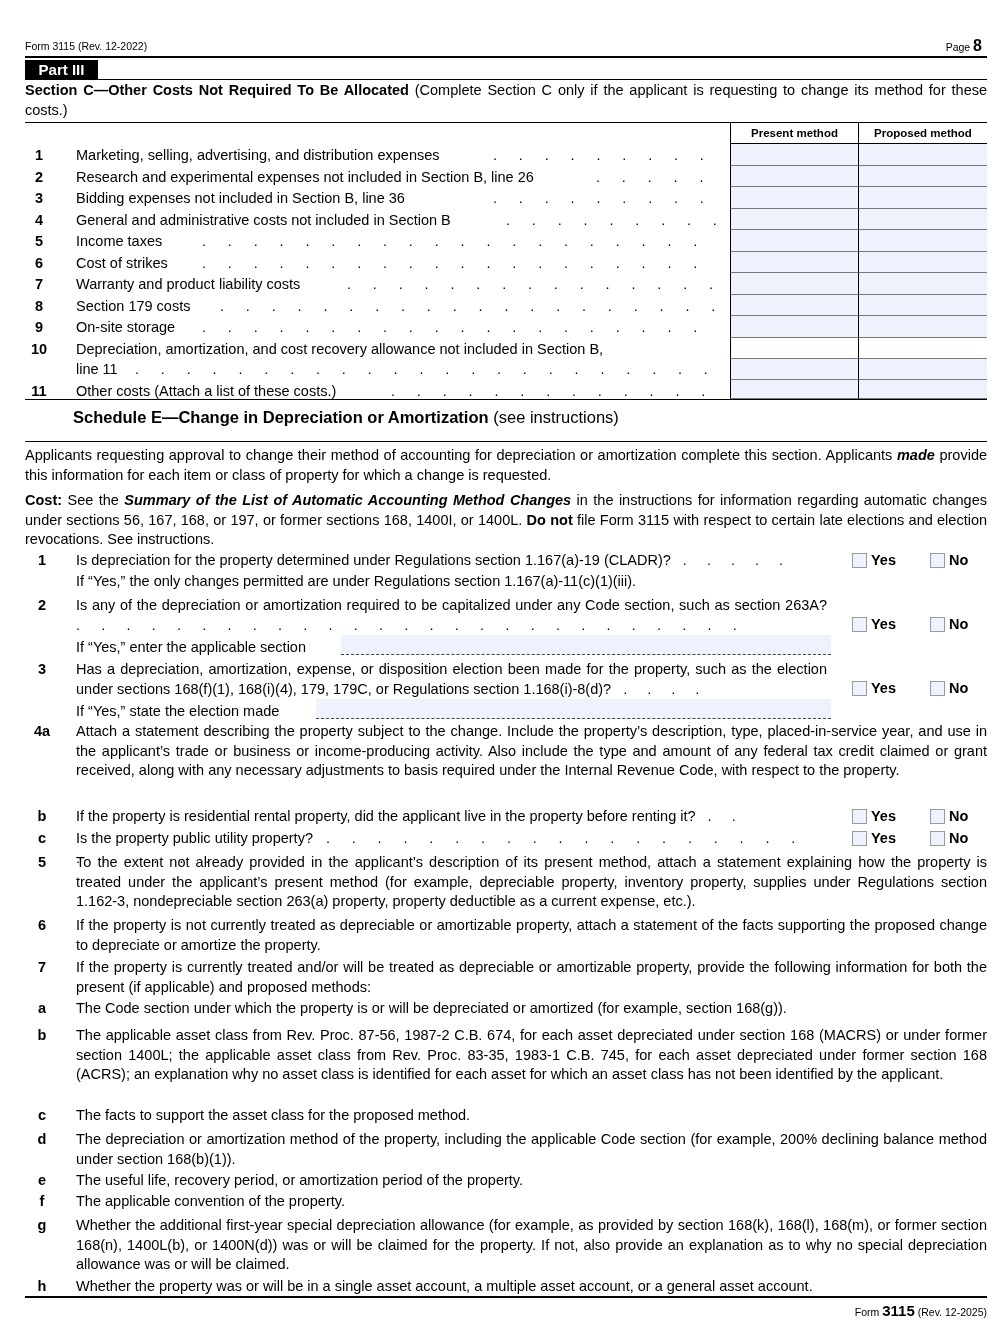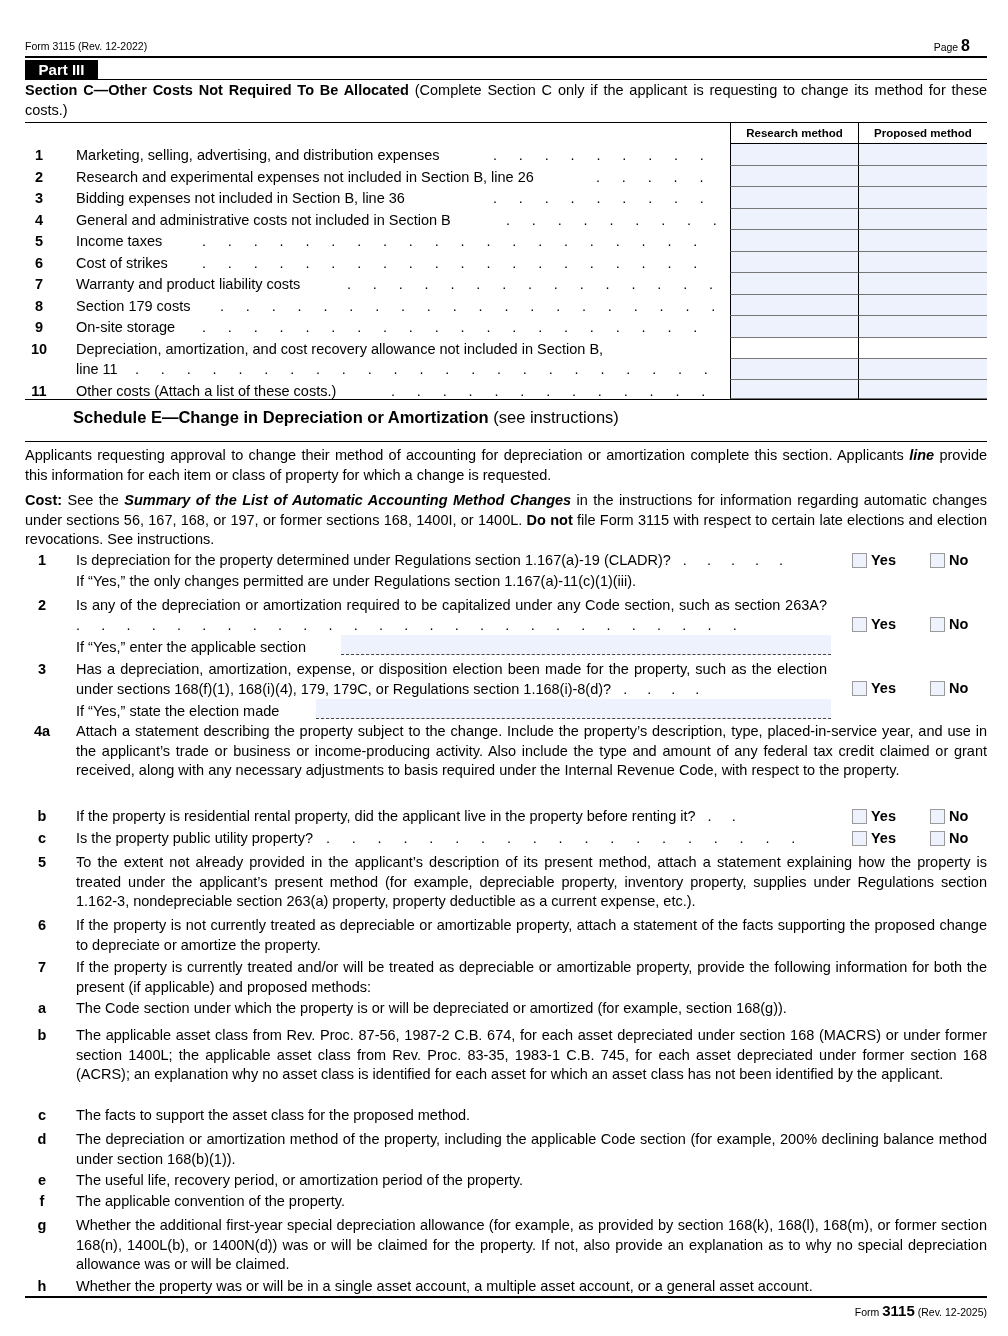--- a/index.html
+++ b/index.html
@@ -1,21 +1,21 @@
 <!DOCTYPE html>
 <html><head>
 <meta charset="utf-8">
 <style>
   * { box-sizing: border-box; margin: 0; padding: 0; }
   html, body { width: 1008px; height: 1336px; background: #fff; }
   body { font-family: "Liberation Sans", sans-serif; color: #000; position: relative; overflow: hidden; }
   .page { position: absolute; left: 25px; top: 0; width: 962px; }
   .abs { position: absolute; }
   .hdr-left { left: 0; top: 40px; font-size: 10.5px; }
-  .hdr-right { right: 17px; top: 37px; font-size: 10.5px; padding-left: 16px; }
+  .hdr-right { right: 5px; top: 37px; font-size: 10.5px; padding-left: 16px; }
   .hdr-right b { font-size: 16px; font-weight: bold; }
   .rule-thick { position: absolute; left: 0; width: 962px; height: 2px; background: #000; }
   .rule-thin { position: absolute; left: 0; width: 962px; height: 1px; background: #000; }
   .part-row { top: 59px; left: 0; height: 20px; display: flex; align-items: center; }
   .part-badge { background: #000; color: #fff; font-weight: bold; font-size: 15px; padding: 0 8px; height: 19px; line-height: 19px; width: 73px; text-align: center; }
   .part-title { font-size: 16px; margin-left: 23px; }
   .part-title b { font-weight: bold; }
   .secC { top: 80px; left: 0; width: 962px; font-size: 14.5px; line-height: 20px; text-align: justify; }
   .secC b { font-weight: bold; }
   .col-hdr { top: 123px; height: 20px; font-size: 11.5px; font-weight: bold; text-align: center; line-height: 20px; border-left: 1px solid #000; }
@@ -54,21 +54,21 @@
     <div class="part-badge">Part III</div>
   </div>
   <div class="rule-thin" style="top:79px;"></div>
 
   <div class="abs secC">
     <b>Section C—Other Costs Not Required To Be Allocated</b>
     <span>(Complete Section C only if the applicant is requesting to change its method for these costs.)</span>
   </div>
   <div class="rule-thin" style="top:122px;"></div>
 
-  <div class="abs col-hdr" style="left:705px; width:128px;">Research method</div>
+  <div class="abs col-hdr" style="left:705px; width:128px;">Present method</div>
   <div class="abs col-hdr" style="left:833px; width:129px;">Proposed method</div>
   <div class="abs" style="left:705px; top:143px; width:257px; height:1px; background:#000;"></div>
 
   <div id="secC-lines">
       <div class="line-row" style="top: 145px;">
         <span class="ln">1</span>
         <span class="lt">Marketing, selling, advertising, and distribution expenses</span>
         <span class="dots" style="left: 468px; width: 227px; overflow: hidden;"> . . . . . . . . . . . . . . . . . . . . . . . . . . . . . . . . . . . . . . . . . . . . . . . . . . . . . . . . . . . .</span>
       </div>
       <div class="line-row" style="top: 166.5px;">
@@ -153,21 +153,21 @@
   <div class="rule-thin" style="top:399px;"></div>
 
   <div class="abs schedE">
     <b>Schedule E—Change in Depreciation or Amortization</b>
     <span>(see instructions)</span>
   </div>
   <div class="rule-thin" style="top:441px;"></div>
 
   <div class="para" style="top:446px;">
     <span>Applicants requesting approval to change their method of accounting for depreciation or amortization complete this section. Applicants</span>
-    <b><i>line</i></b>
+    <b><i>made</i></b>
     <span>provide this information for each item or class of property for which a change is requested.</span>
   </div>
 
   <div class="para" style="top:491px;">
     <b>Cost:</b>
     <span>See the</span>
     <b><i>Summary of the List of Automatic Accounting Method Changes</i></b>
     <span>in the instructions for information regarding automatic changes under sections 56, 167, 168, or 197, or former sections 168, 1400I, or 1400L.</span>
     <b>Do not</b>
     <span>file Form 3115 with respect to certain late elections and election revocations. See instructions.</span>

